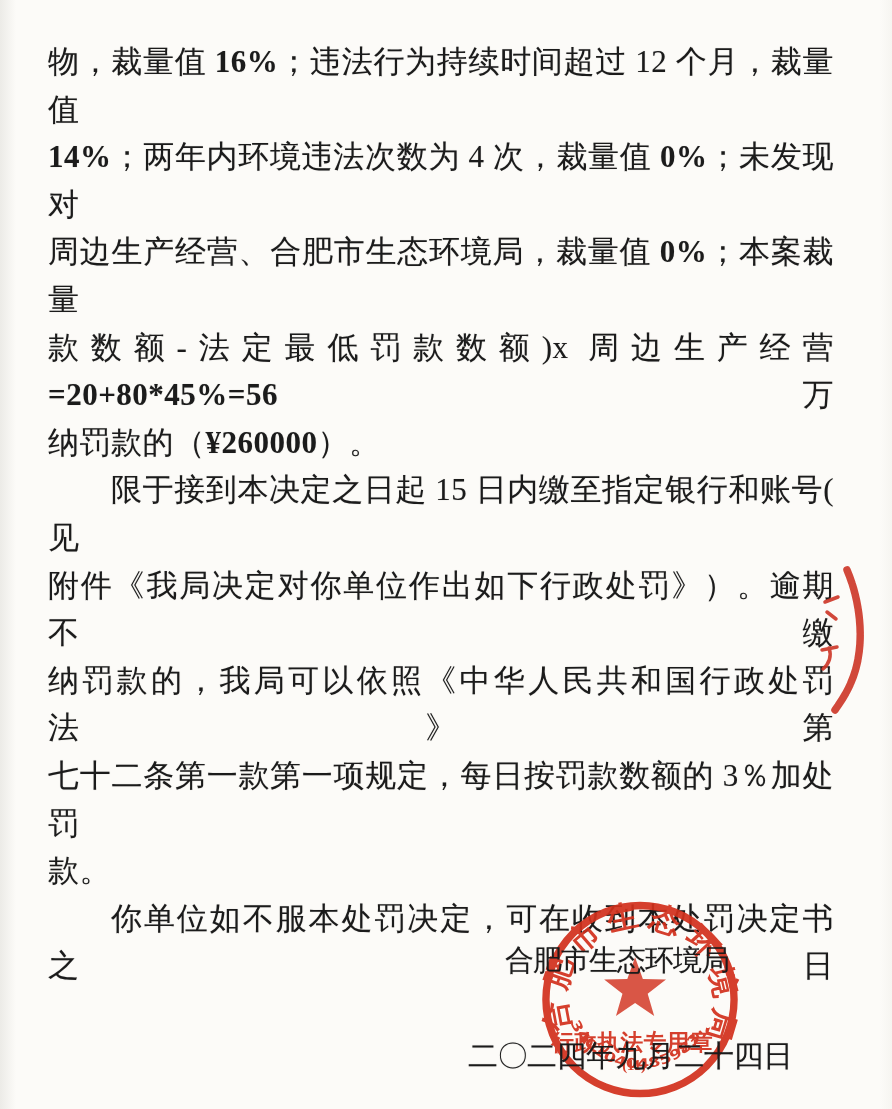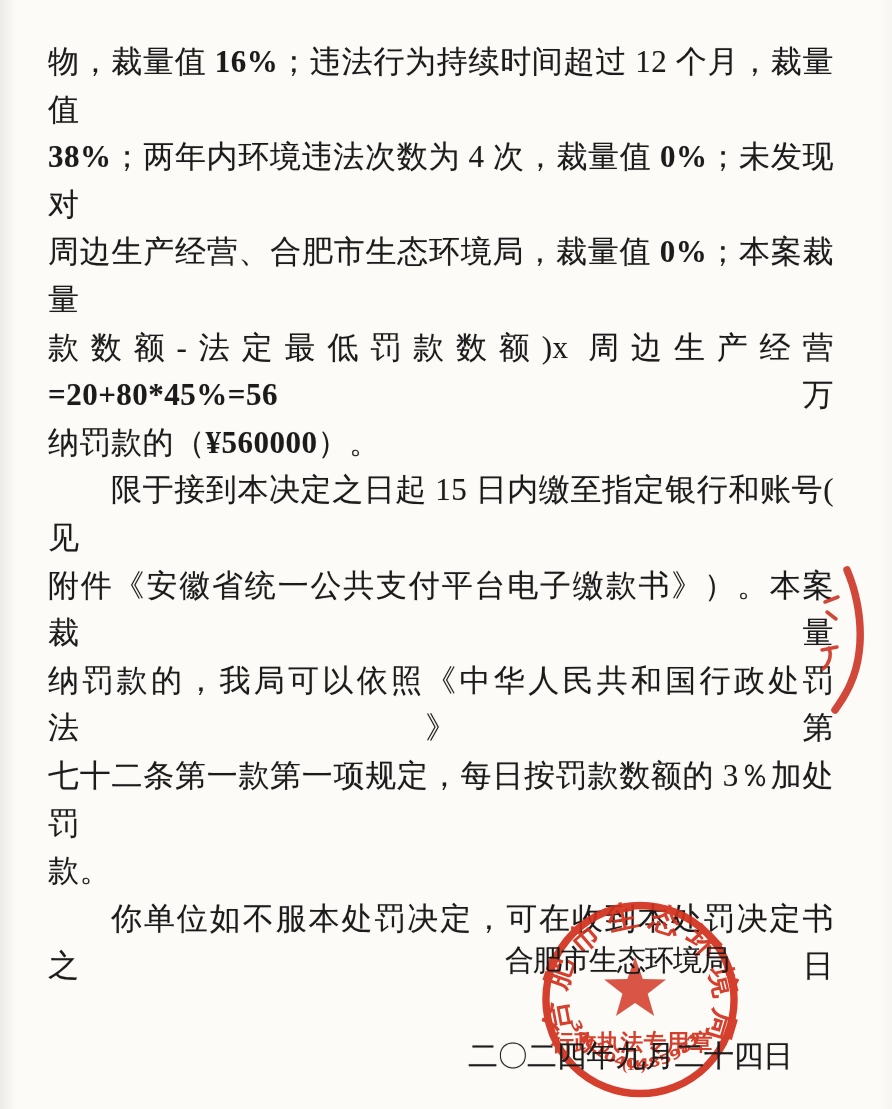--- a/index.html
+++ b/index.html
@@ -69,26 +69,26 @@
     filter: blur(0.3px);
   }
 </style>
 </head>
 <body>
 
 <div class="scan-page">
 
   <div id="doc-lines">
       <div class="line full"><span>物，裁量值 </span><b>16%</b><span>；违法行为持续时间超过 12 个月，裁量值</span></div>
-      <div class="line full"><b>38%</b><span>；两年内环境违法次数为 4 次，裁量值 </span><b>0%</b><span>；未发现对</span></div>
+      <div class="line full"><b>14%</b><span>；两年内环境违法次数为 4 次，裁量值 </span><b>0%</b><span>；未发现对</span></div>
       <div class="line full"><span>周边生产经营、合肥市生态环境局，裁量值 </span><b>0%</b><span>；本案裁量</span></div>
       <div class="line full"><span>款数额-法定最低罚款数额)x 周边生产经营</span><b>=20+80*45%=56</b><span> 万</span></div>
-      <div class="line left"><span>纳罚款的（</span><b>¥560000</b><span>）。</span></div>
+      <div class="line left"><span>纳罚款的（</span><b>¥260000</b><span>）。</span></div>
       <div class="line full indent"><span>限于接到本决定之日起 15 日内缴至指定银行和账号( 见</span></div>
-      <div class="line full"><span>附件《安徽省统一公共支付平台电子缴款书》）。本案裁量</span></div>
+      <div class="line full"><span>附件《我局决定对你单位作出如下行政处罚》）。逾期不缴</span></div>
       <div class="line full"><span>纳罚款的，我局可以依照《中华人民共和国行政处罚法》第</span></div>
       <div class="line full"><span>七十二条第一款第一项规定，每日按罚款数额的 3％加处罚</span></div>
       <div class="line left"><span>款。</span></div>
       <div class="line full indent"><span>你单位如不服本处罚决定，可在收到本处罚决定书之日</span></div>
     </div>
 
   <svg class="seal-svg" viewBox="0 0 200 200" aria-hidden="true">
     <defs>
       <path id="arcTop" d="M 29.6 130 A 76 76 0 1 1 170.4 130" fill="none"></path>
       <path id="arcBottom" d="M 28 120 A 77 77 0 0 0 172 120" fill="none"></path>

